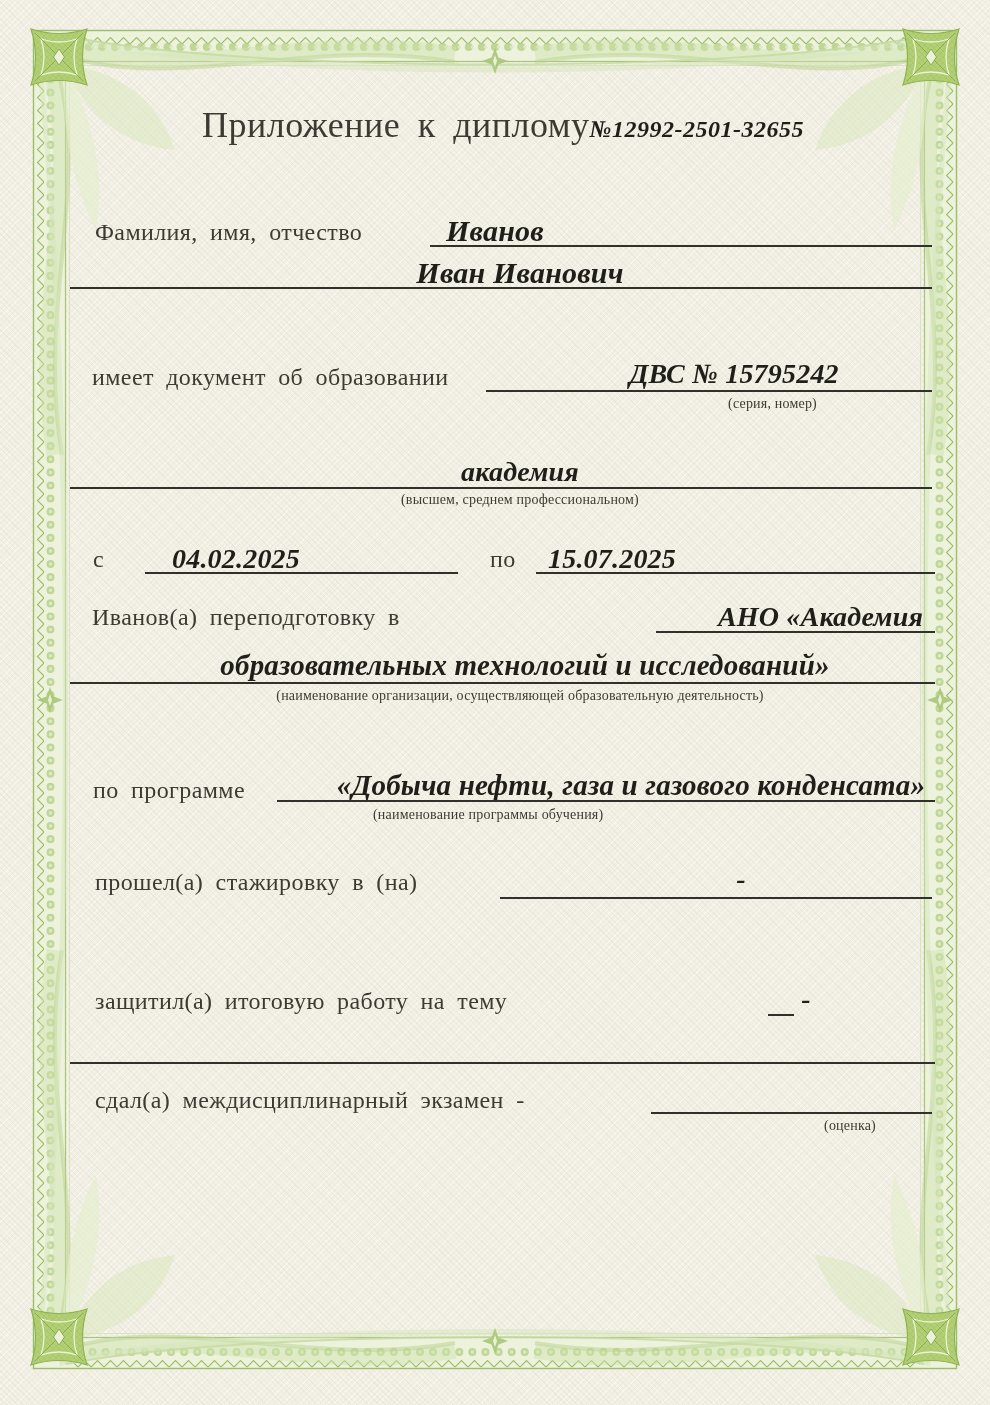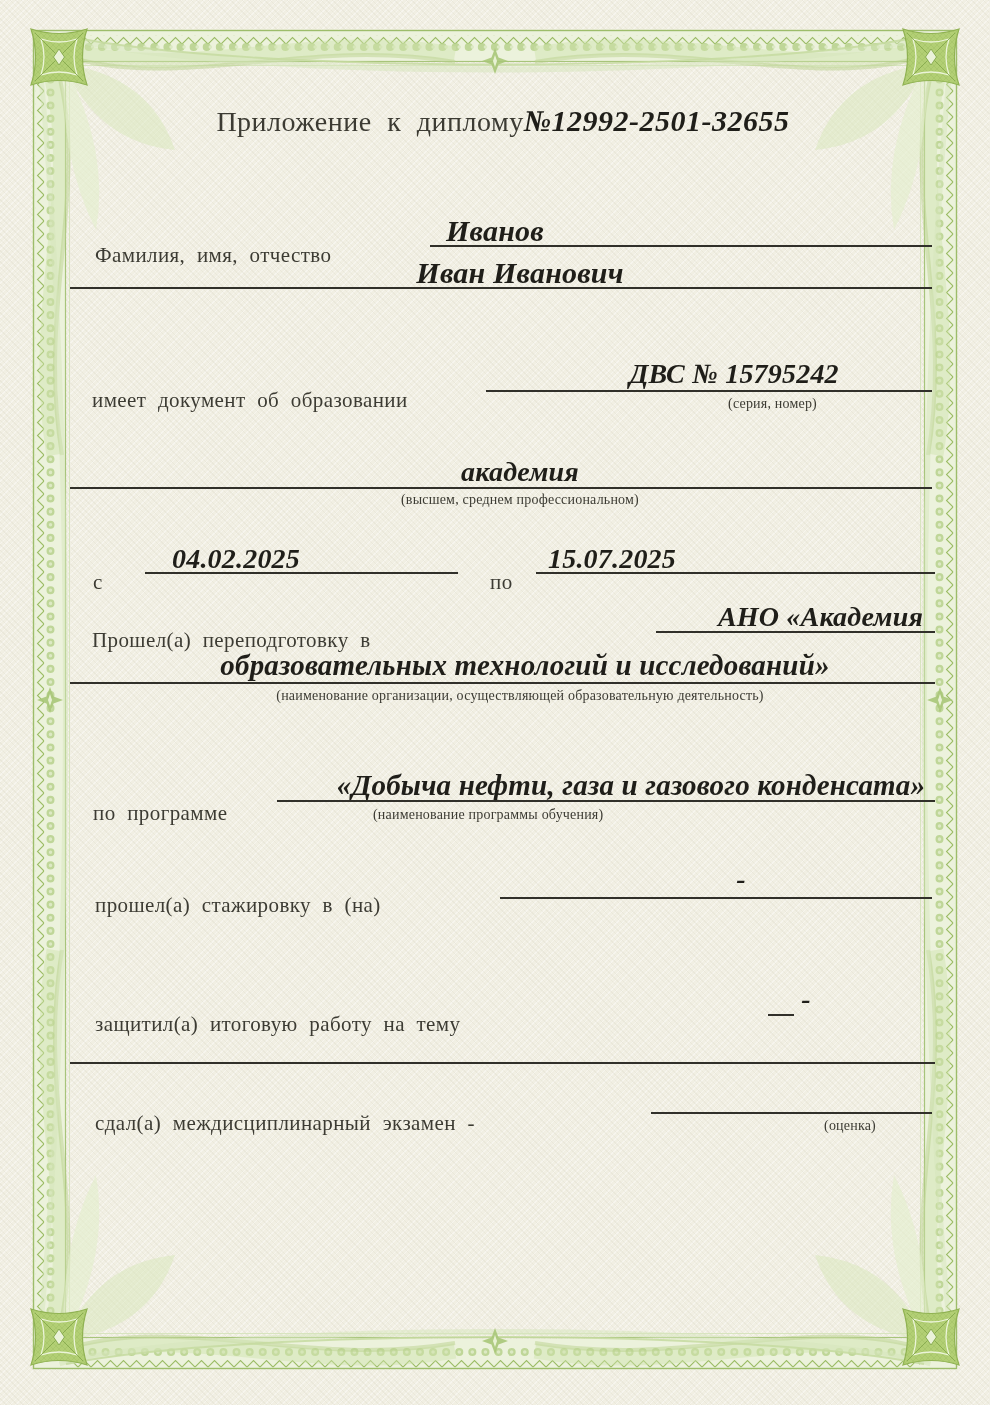--- a/index.html
+++ b/index.html
@@ -11,40 +11,40 @@
   .page{
     position:relative;width:990px;height:1405px;overflow:hidden;
     background-color:#f1efe3;
     background-image:
       repeating-linear-gradient(45deg, rgba(185,180,155,.12) 0 1px, rgba(0,0,0,0) 1px 4px),
       repeating-linear-gradient(135deg, rgba(255,255,255,.4) 0 1px, rgba(0,0,0,0) 1px 4px);
   }
   .border-svg{position:absolute;left:0;top:0;width:990px;height:1405px;}
   .abs{position:absolute;line-height:1.15;white-space:nowrap;}
   .lbl{
-    font-family:"Liberation Serif",serif;font-size:21px;color:#3c3b33;
-    letter-spacing:.4px;word-spacing:6px;margin-top:24px;
+    font-family:"Liberation Serif",serif;font-size:24px;color:#3c3b33;
+    letter-spacing:.4px;word-spacing:6px;
   }
   .val{
     font-family:"Liberation Serif",serif;font-style:italic;font-weight:700;
     color:#1f1e19;font-size:28px;letter-spacing:.2px;
   }
   .cap{
     font-family:"Liberation Serif",serif;font-size:14px;color:#3c3b33;letter-spacing:.2px;
   }
   .ctr{text-align:center;margin-left:25px;}
   .rule{position:absolute;height:2px;background:#31302a;}
   .title-row{
     position:absolute;left:0;top:104px;width:990px;text-align:center;padding-left:16px;
     box-sizing:border-box;
   }
-  .title-prefix{font-size:28px;color:#3c3b33;word-spacing:8px;letter-spacing:.5px;}
+  .title-prefix{font-size:36px;color:#3c3b33;word-spacing:8px;letter-spacing:.5px;}
   .title-number{
     font-family:"Liberation Serif",serif;font-style:italic;font-weight:700;
-    font-size:30px;color:#1f1e19;margin-left:0;letter-spacing:.5px;
+    font-size:24px;color:#1f1e19;margin-left:0;letter-spacing:.5px;
   }
   .big{font-size:30px;}
 </style>
 </head>
 <body>
 
 <div class="page">
 
   <svg class="border-svg" viewBox="0 0 990 1405" aria-hidden="true">
     <defs>
@@ -145,21 +145,21 @@
   <div class="rule" style="left:70px;top:487px;width:862px;"></div>
   <div class="abs cap ctr" style="left:0;top:492px;width:990px;">(высшем, среднем профессиональном)</div>
 
   <div class="abs lbl" style="left:93px;top:546px;">с</div>
   <div class="abs val" style="left:172px;top:543px;">04.02.2025</div>
   <div class="rule" style="left:145px;top:572px;width:313px;"></div>
   <div class="abs lbl" style="left:490px;top:546px;text-align:center;">по</div>
   <div class="abs val" style="left:548px;top:543px;">15.07.2025</div>
   <div class="rule" style="left:536px;top:572px;width:399px;"></div>
 
-  <div class="abs lbl" style="left:92px;top:604px;">Прошел(а) переподготовку в</div>
+  <div class="abs lbl" style="left:92px;top:604px;">Иванов(а) переподготовку в</div>
   <div class="abs val ctr" style="left:656px;top:601px;width:279px;">АНО «Академия</div>
   <div class="rule" style="left:656px;top:631px;width:279px;"></div>
   <div class="abs val ctr" style="left:60px;top:649px;width:880px;font-size:29px;">образовательных технологий и исследований»</div>
   <div class="rule" style="left:70px;top:682px;width:865px;"></div>
   <div class="abs cap ctr" style="left:0;top:688px;width:990px;">(наименование организации, осуществляющей образовательную деятельность)</div>
 
   <div class="abs lbl" style="left:93px;top:777px;">по программе</div>
   <div class="abs val ctr" style="left:277px;top:769px;width:658px;font-size:29px;">«Добыча нефти, газа и газового конденсата»</div>
   <div class="rule" style="left:277px;top:800px;width:658px;"></div>
   <div class="abs cap" style="left:373px;top:807px;">(наименование программы обучения)</div>

